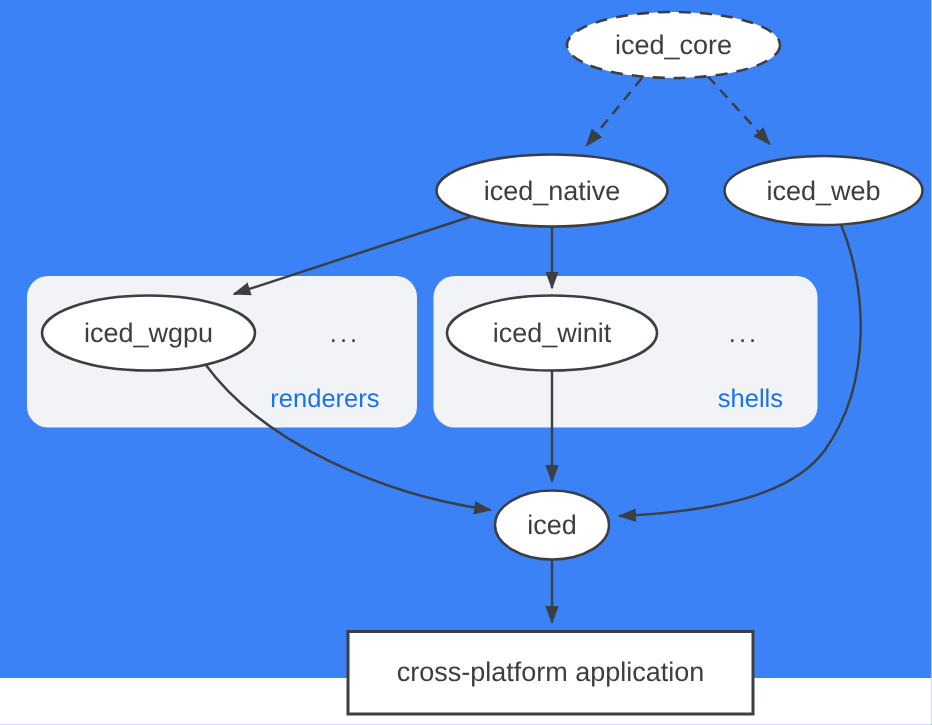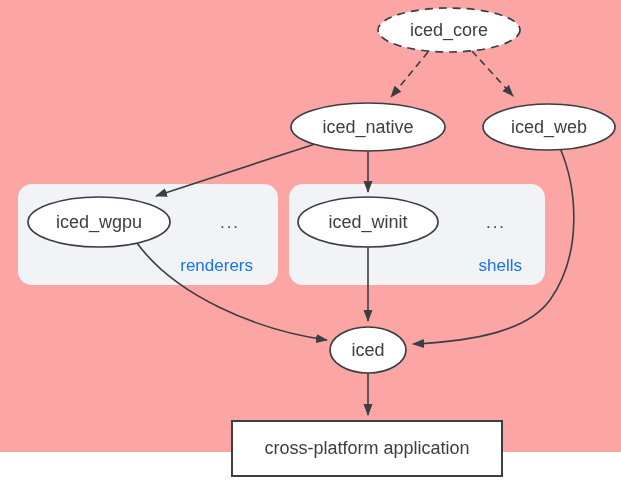--- a/index.html
+++ b/index.html
@@ -8,21 +8,21 @@
     background: #ffffff;
     width: 621px;
     height: 483px;
     overflow: hidden;
     font-family: "Liberation Sans", sans-serif;
   }
   .canvas {
     position: relative;
     width: 621px;
     height: 452px;
-    background: #fca5a5;
+    background: #3b82f6;
   }
   svg { display: block; }
   .node-ellipse {
     fill: #ffffff;
     stroke: #3b3e42;
     stroke-width: 1.7;
   }
   .node-ellipse.dashed {
     stroke-dasharray: 8 6;
   }

